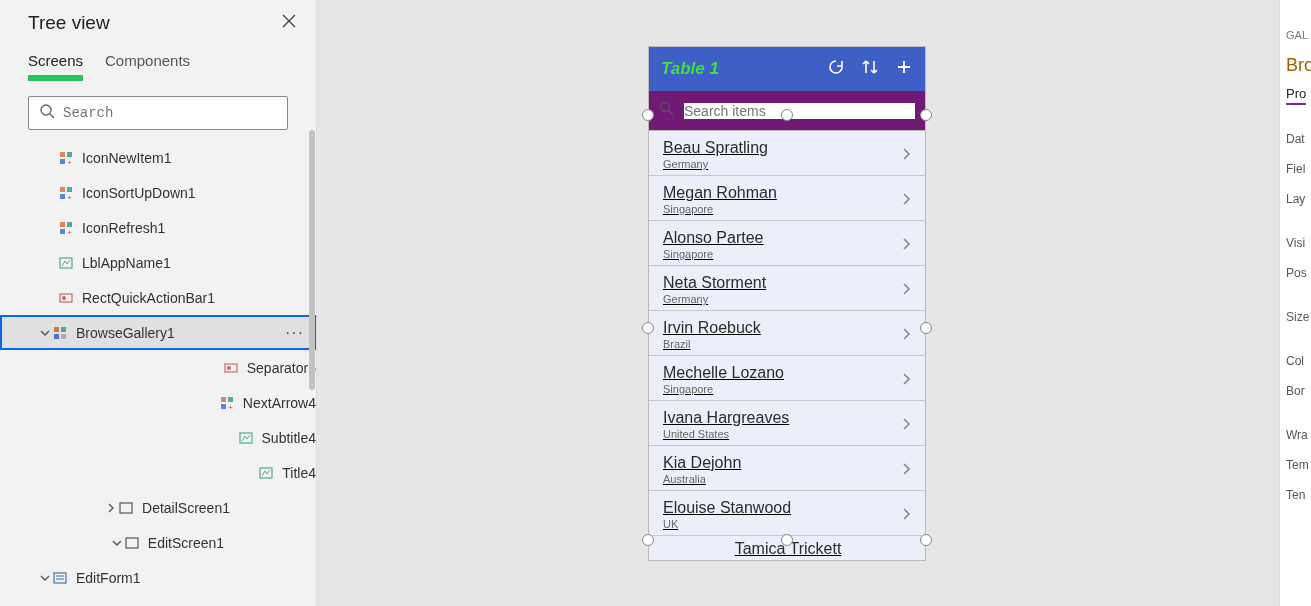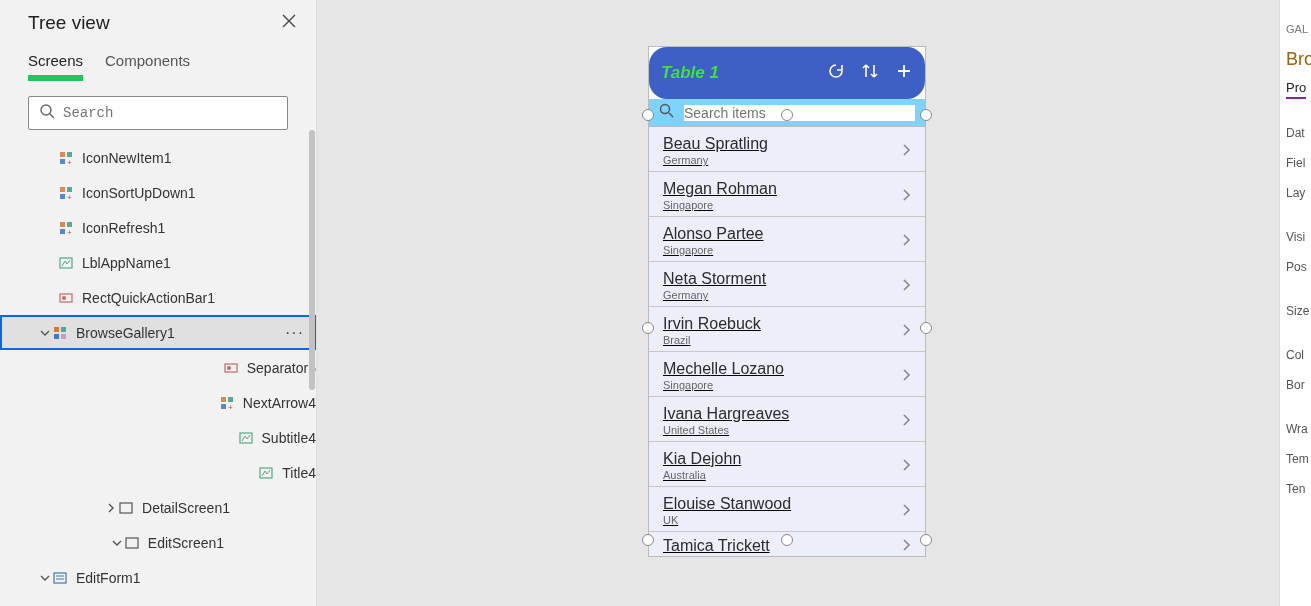--- a/index.html
+++ b/index.html
@@ -146,49 +146,48 @@
 .phone {
   position: absolute;
   left: 331px;
   top: 46px;
   width: 278px;
   border: 1px solid #bbb;
   background: #fff;
   box-shadow: 0 0 0 rgba(0,0,0,0);
 }
 .phone-header {
-  height: 52px;
+  height: 44px;
   background: #3d5fc6;
   display: flex;
   align-items: center;
   padding: 0 12px;
   justify-content: space-between;
-  border-radius: 18px;
 }
 .phone-title {
   color: #3fe03f;
   font-size: 17px;
   font-weight: 600;
   font-style: italic;
 }
 .phone-header-icons {
   display: flex;
   gap: 16px;
   align-items: center;
 }
 .phone-header-icons svg { width: 18px; height: 18px; }
 .hicon { color: #fff; cursor: pointer; }
 
 .phone-search {
-  height: 28px;
+  height: 40px;
   border-bottom: 1px solid #bbb;
   display: flex;
   align-items: center;
   padding: 0 10px;
-  background: #7dd3fc;
+  background: #701a75;
 }
 .phone-search svg { width: 15px; height: 15px; }
 .phone-search input {
   border: none;
   outline: none;
   margin-left: 10px;
   font-size: 14px;
   flex: 1;
 }
 
@@ -202,38 +201,38 @@
   display: flex;
   align-items: center;
   justify-content: space-between;
   cursor: pointer;
   text-decoration: underline;
 }
 .gitem-txt { display:flex; flex-direction:column; line-height:1.15; }
 .gtitle { font-size: 16px; color: #2b2b2b; }
 .gsub { font-size: 11px; color: #666; margin-top:1px; }
 .garrow { color: #777; font-size: 16px; }
-.gitem.last { height: 24px; overflow:hidden; border-bottom:none;}
+.gitem.last { height: 24px; overflow:hidden; border-bottom:none;flex-direction:column;}
 .gitem.last .gtitle { margin-top: 0px;}
 
 
 .handle {
   position: absolute;
   width: 12px; height: 12px;
   background: #fff;
   border: 1px solid #888;
   border-radius: 50%;
 }
 
 
 .props {
   width: 32px;
   background: #fff;
   border-left: 1px solid #ddd;
-  padding: 14px 0 0 6px;
+  padding: 20px 0 0 6px;
   font-size: 12px;
   color: #555;
   overflow: hidden;
   white-space: nowrap;
 }
 .props .pline { height: 30px; display:flex; align-items:center;}
 .props .phead { font-size: 11px; color:#777; text-transform:uppercase;}
 .props .pname { font-size: 18px; color:#a16207;}
 .props .ptab { font-size: 13px; color:#222; border-bottom: 2px solid #7b2d8e; display:inline-block; padding-bottom:2px; margin-top:0;}
 .props .gap { height: 14px; }

